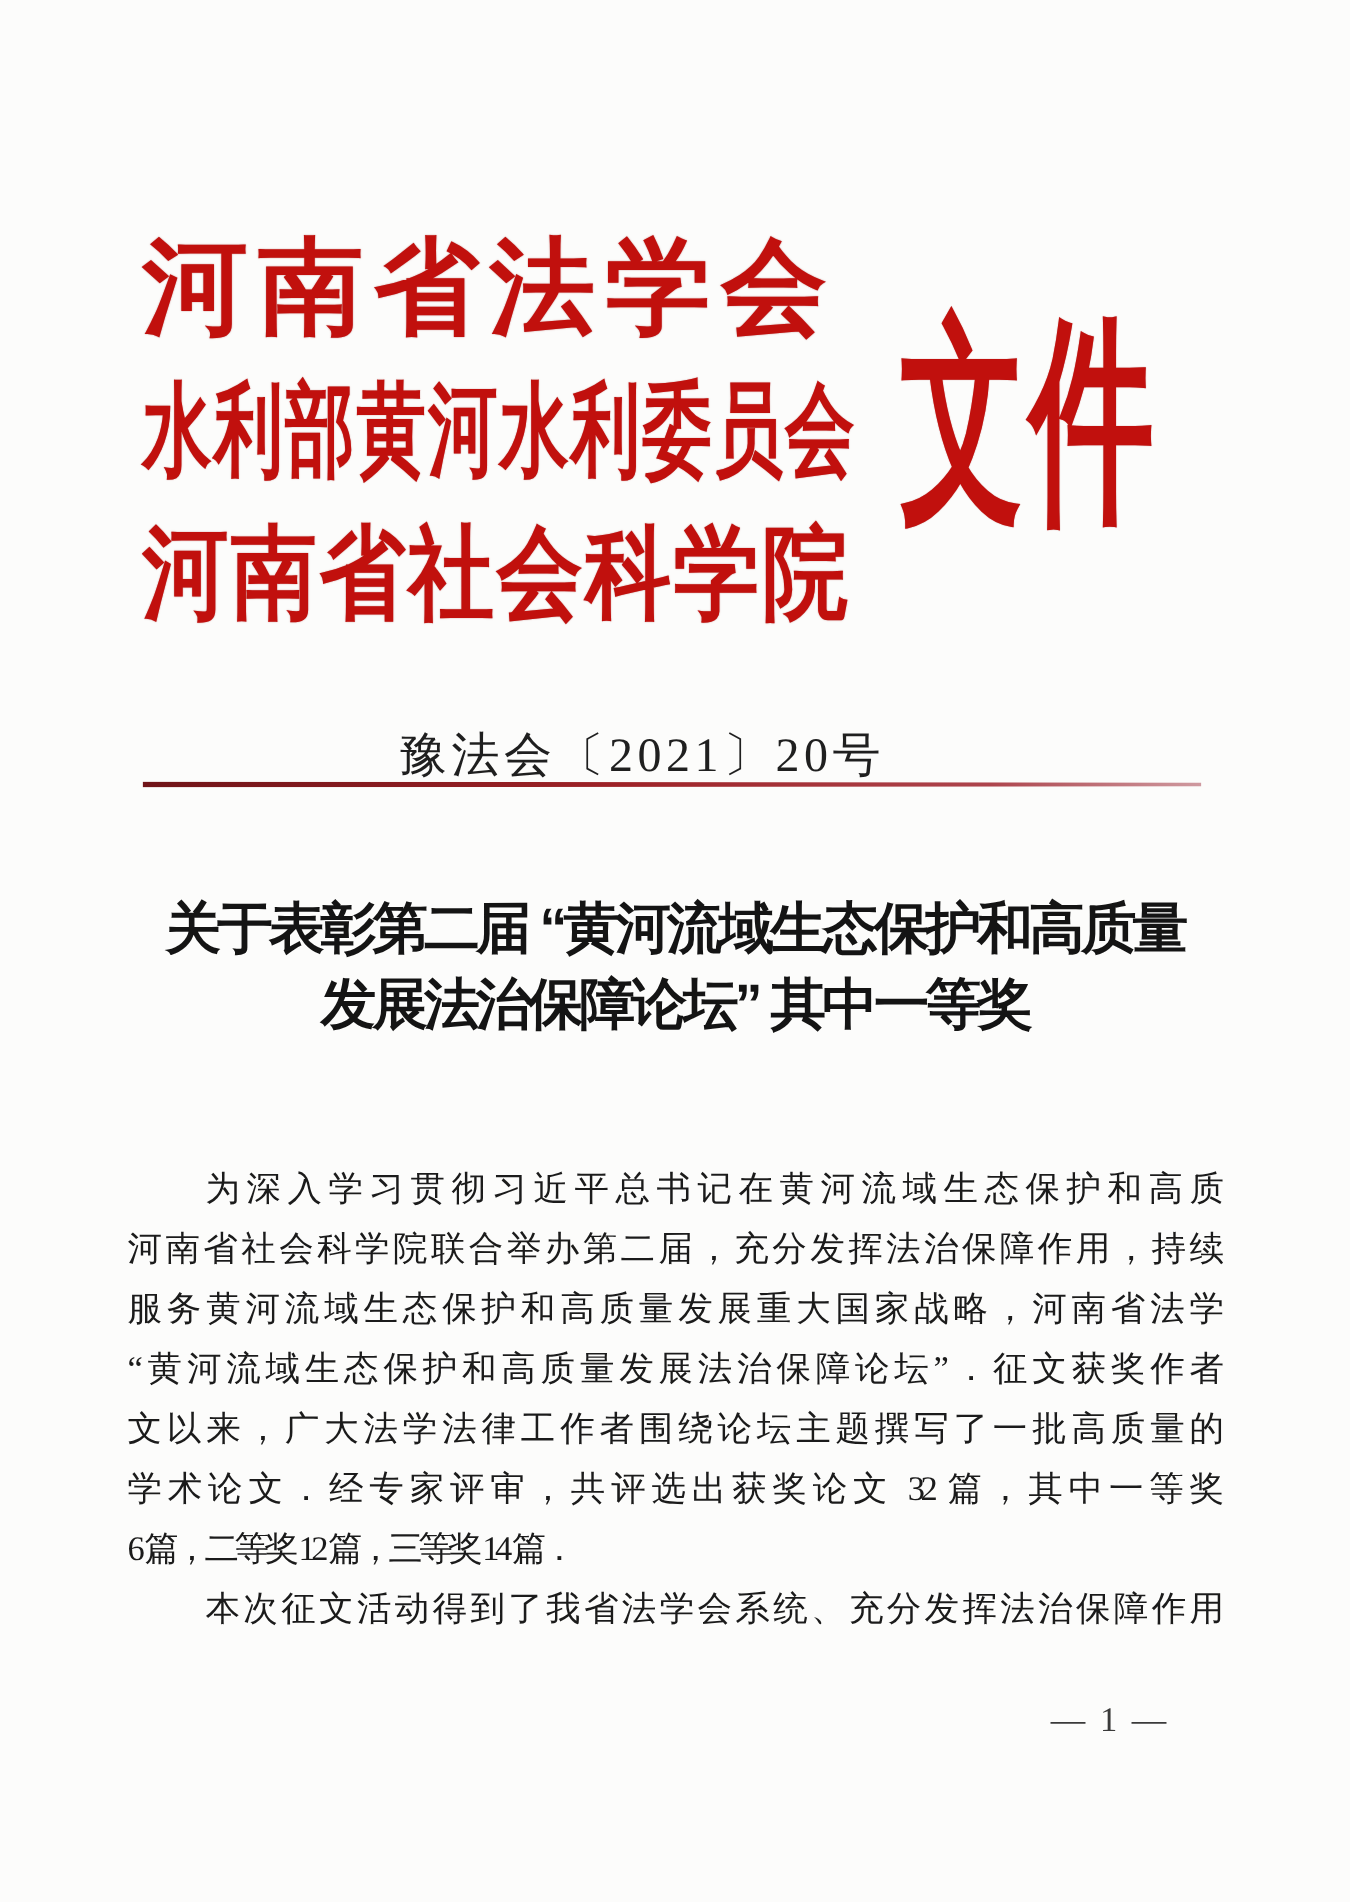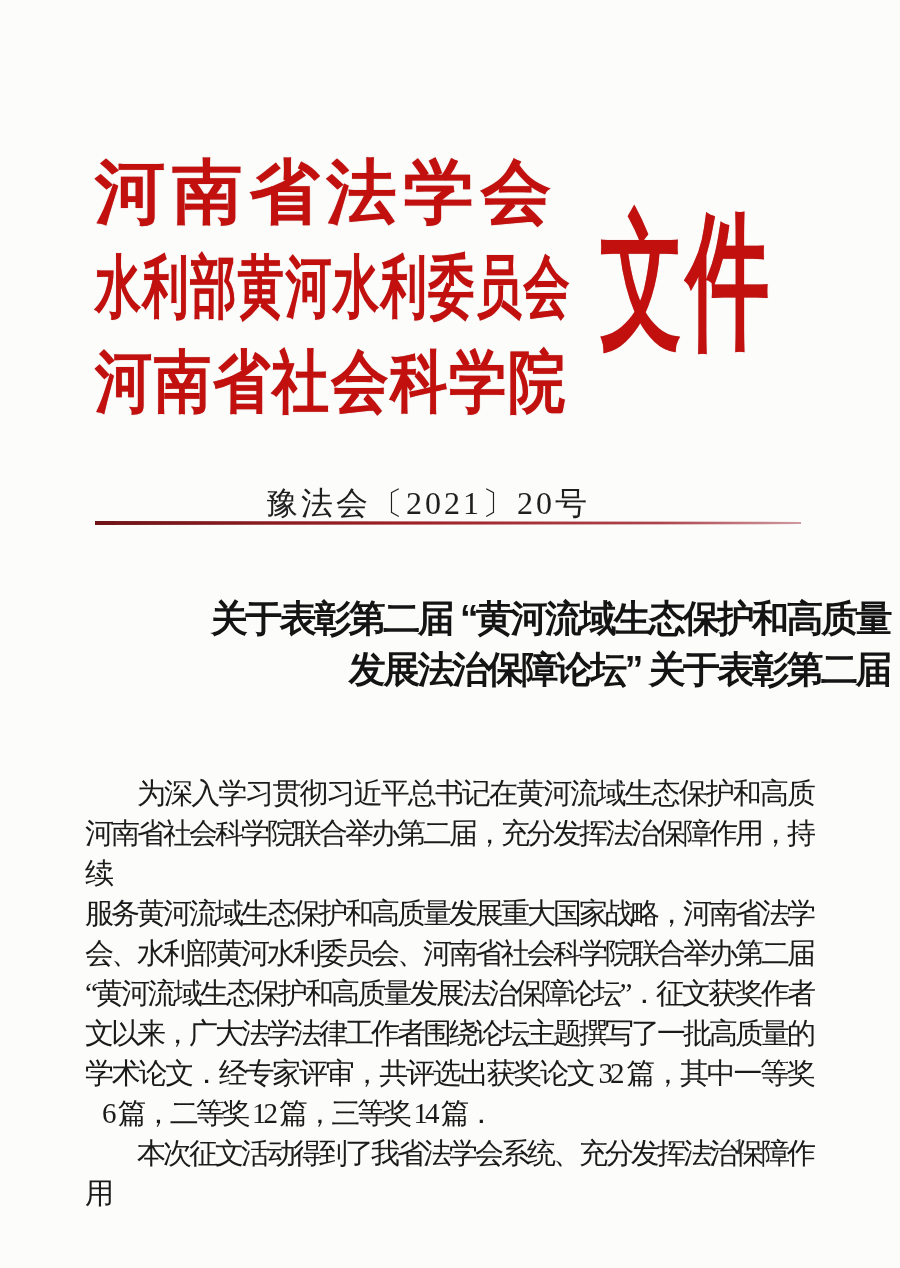--- a/index.html
+++ b/index.html
@@ -46,34 +46,34 @@
   .red-rule {
     position: absolute; left: 95px; top: 521px;
     width: 706px; height: 4px;
     background: linear-gradient(90deg, #701418, #9e2227 45%, #ad444c 80%, #cf9aa0);
     clip-path: polygon(0 0, 100% 22%, 100% 78%, 0 100%);
   }
 
   
   .title {
     position: absolute; left: 10px; top: 593px; width: 880px;
-    margin: 0; text-align: right;
+    margin: 0; text-align: center;
     font-family: "Liberation Sans", sans-serif;
     font-weight: 700; color: #141414;
     font-size: 37px; line-height: 51px; letter-spacing: -2.5px;
   }
 
   
   .body-text {
     position: absolute; left: 85px; top: 773px; width: 728px;
-    font-size: 29px; line-height: 40px; letter-spacing: -3px;
+    font-size: 23px; line-height: 40px; letter-spacing: -3px;
     color: #1b1b1b;
   }
   .bline { text-align: justify; text-align-last: justify; }
-  .bline.last { text-align: left; text-align-last: left; margin-left: 17px; }
+  .bline.last { text-align: left; text-align-last: left; }
   .bline.indent { text-indent: 52px; }
 
   
   .page-number {
     position: absolute; left: 660px; top: 1134px; width: 160px;
     text-align: center;
     font-size: 23px; letter-spacing: 2px; color: #3a3a3a;
   }
 </style>
 </head>
@@ -115,28 +115,27 @@
   </header>
 
   <div class="docword">文件</div>
 
   <div class="doc-number">豫法会〔2021〕20号</div>
 
   <div class="red-rule"></div>
 
   <h1 class="title">
     <div class="title-line">关于表彰第二届 “黄河流域生态保护和高质量</div>
-    <div class="title-line">发展法治保障论坛” 关于表彰第二届</div>
+    <div class="title-line">发展法治保障论坛” 其中一等奖</div>
   </h1>
 
   <div class="body-text">
     <div class="bline indent">为深入学习贯彻习近平总书记在黄河流域生态保护和高质</div>
     <div class="bline">河南省社会科学院联合举办第二届，充分发挥法治保障作用，持续</div>
     <div class="bline">服务黄河流域生态保护和高质量发展重大国家战略，河南省法学</div>
-    <div class="bline">会、水利部黄河水利委员会、河南省社会科学院联合举办第二届</div>
     <div class="bline">“黄河流域生态保护和高质量发展法治保障论坛”．征文获奖作者</div>
     <div class="bline">文以来，广大法学法律工作者围绕论坛主题撰写了一批高质量的</div>
     <div class="bline">学术论文．经专家评审，共评选出获奖论文 32 篇，其中一等奖</div>
     <div class="bline last">6 篇，二等奖 12 篇，三等奖 14 篇．</div>
     <div class="bline indent">本次征文活动得到了我省法学会系统、充分发挥法治保障作用</div>
   </div>
 
   <div class="page-number">— 1 —</div>
 
 </div>

